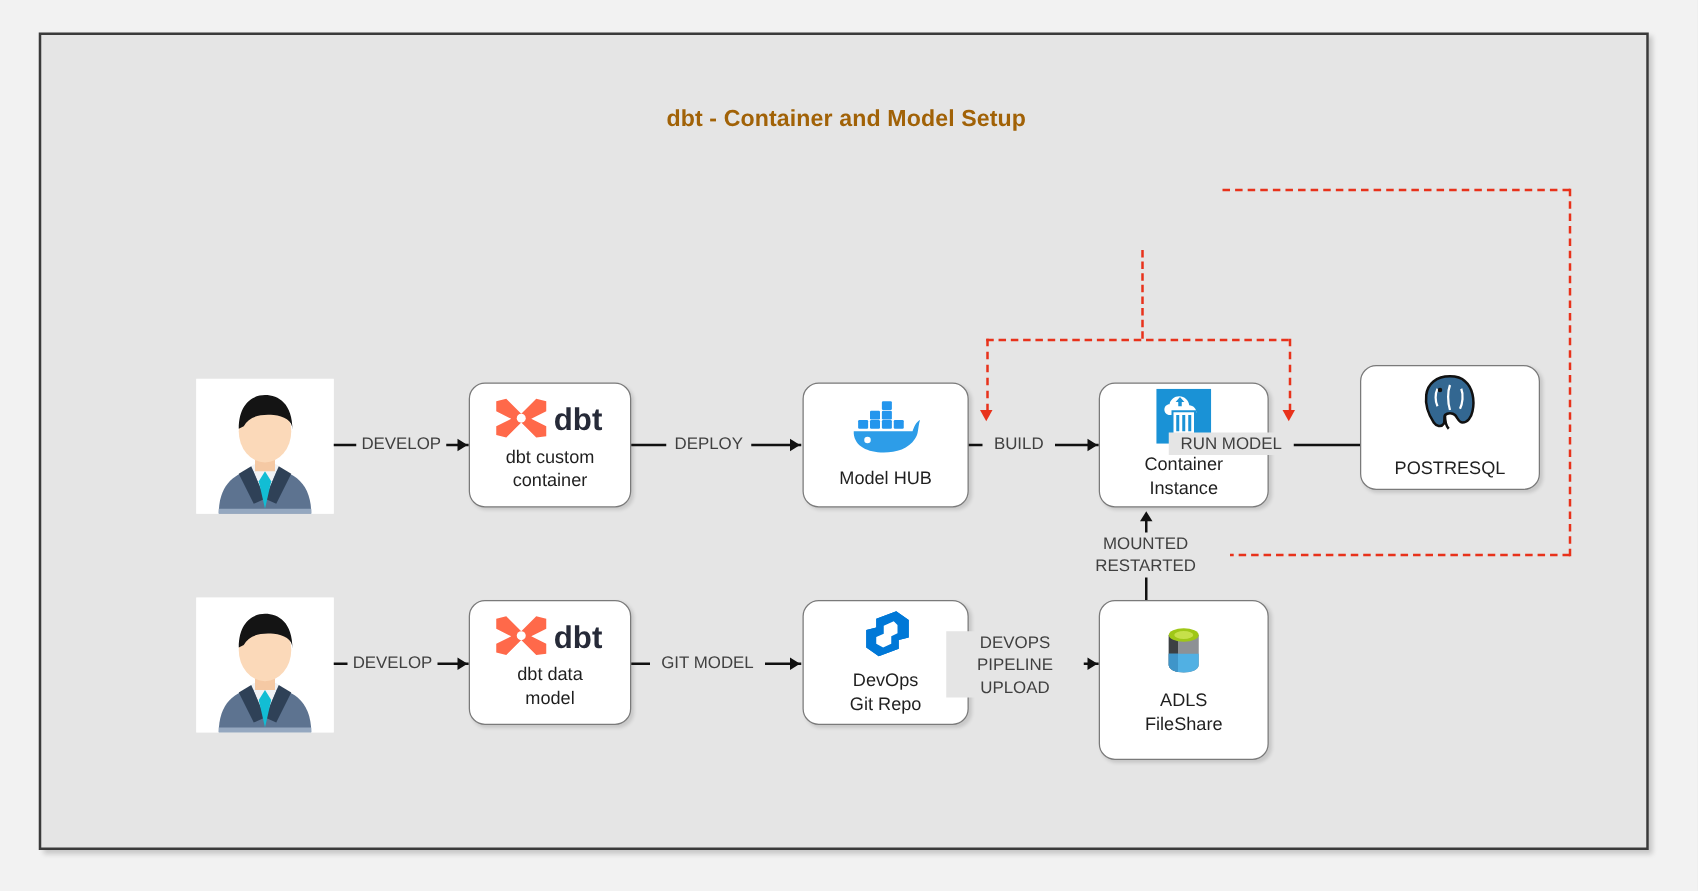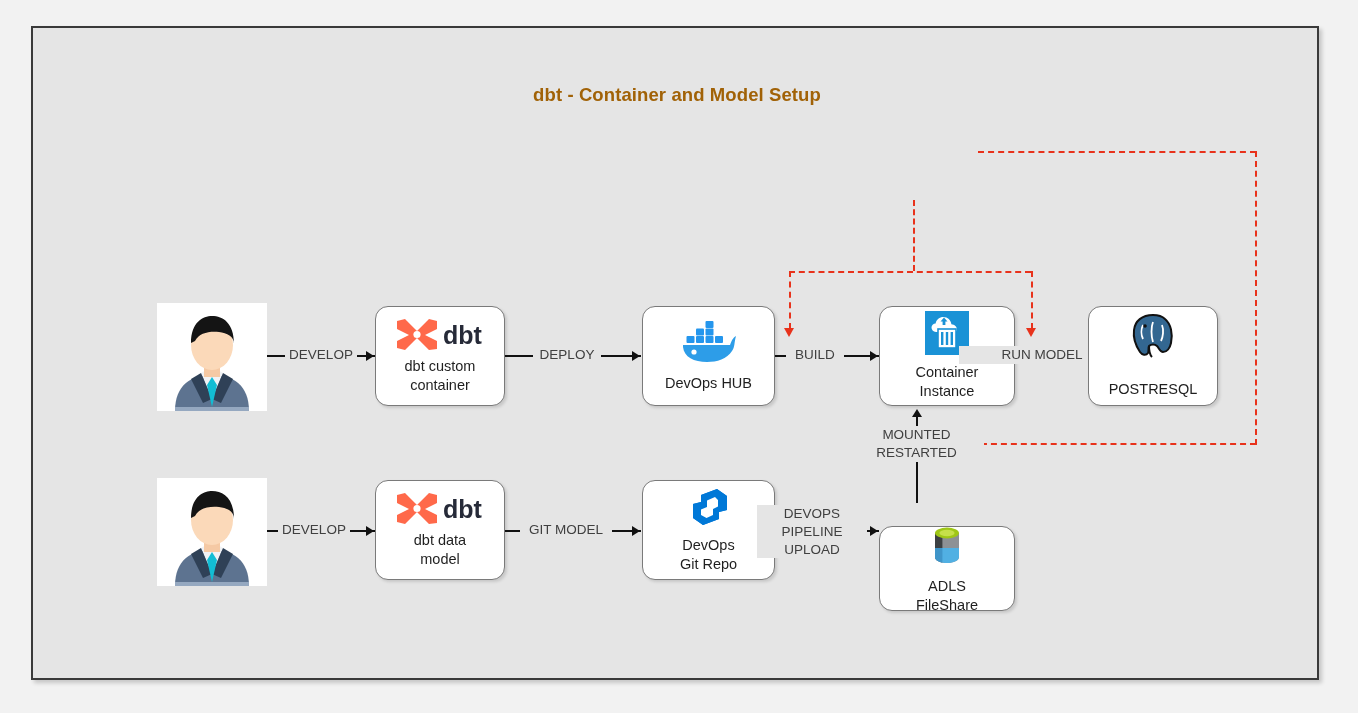--- a/index.html
+++ b/index.html
@@ -191,21 +191,21 @@
             <rect x="35" y="16" width="8" height="7" rx="1"></rect>
             <rect x="16" y="8.5" width="8" height="7" rx="1"></rect>
             <rect x="25.5" y="8.5" width="8" height="7" rx="1"></rect>
             <rect x="25.5" y="1" width="8" height="7" rx="1"></rect>
             <rect x="6.5" y="16" width="8" height="7" rx="1"></rect>
           </g>
           <path d="M3 25 L50 25 C52 19 54 17 56 16 C54 23 55 27 52 31 C47 39 37 42 27 42 C14 42 4 37 3 27 Z" fill="#2d9de8"></path>
           <circle cx="14" cy="32" r="2.6" fill="#ffffff"></circle>
         </svg>
       </div>
-      <div class="label">DevOps HUB</div>
+      <div class="label">Model HUB</div>
     </div>
 
     <div class="hline" style="left:742px; top:327px; width:104px;"></div>
     <div class="edge-label" style="left:753px; top:318px; width:58px;">BUILD</div>
     <div class="arrow-r" style="left:837px; top:323px;"></div>
 
     <div class="node" style="left:846px; top:278px; width:136px; height:100px;">
       <div class="icon-wrap" style="margin-bottom:8px;">
         <svg width="44" height="44" viewBox="0 0 44 44">
           <rect x="0" y="0" width="44" height="44" fill="#1a92d6"></rect>
@@ -215,24 +215,24 @@
           <rect x="16" y="21" width="2.4" height="13" fill="#1a92d6"></rect>
           <rect x="20.8" y="21" width="2.4" height="13" fill="#1a92d6"></rect>
           <rect x="25.6" y="21" width="2.4" height="13" fill="#1a92d6"></rect>
         </svg>
       </div>
       <div class="label">Container
 Instance</div>
     </div>
 
     <div class="hline" style="left:982px; top:327px; width:104px;"></div>
-    <div class="edge-label" style="left:926px; top:318px; width:100px;padding-left:33px;">RUN MODEL</div>
+    <div class="edge-label" style="left:902px; top:318px; width:100px;">RUN MODEL</div>
     <div class="arrow-r" style="left:1077px; top:323px;"></div>
 
-    <div class="node" style="left:1055px; top:278px; width:130px; height:100px;gap:11px;">
+    <div class="node" style="left:1055px; top:264px; width:144px; height:100px;gap:11px;">
       <div class="icon-wrap" style="margin-bottom:10px;">
         <svg width="48" height="46" viewBox="0 0 48 46">
           <path d="M24 2 C13 2 6 8 5 17 C4 25 7 33 11 39 C13 42 17 43 19 40 C20 38 19 35 20 33 C22 31 26 31 28 33 C30 35 31 39 34 39 C38 39 41 35 42 30 C44 21 42 11 36 6 C33 3 28 2 24 2 Z" fill="#336791" stroke="#111111" stroke-width="2" stroke-linejoin="round"></path>
           <path d="M14 12 C12 16 12 22 14 26" fill="none" stroke="#ffffff" stroke-width="1.8"></path>
           <path d="M24 9 C22 14 22 23 24 29" fill="none" stroke="#ffffff" stroke-width="1.8"></path>
           <path d="M33 12 C35 17 34 24 32 28" fill="none" stroke="#ffffff" stroke-width="1.8"></path>
           <circle cx="16" cy="13" r="1.8" fill="#111111"></circle>
           <path d="M20 33 C20 38 21 42 23 44" fill="none" stroke="#111111" stroke-width="2"></path>
         </svg>
       </div>
@@ -306,21 +306,21 @@
       <div class="label">DevOps
 Git Repo</div>
     </div>
 
     <div class="hline" style="left:742px; top:502px; width:104px;"></div>
     <div class="edge-label" style="left:724px; top:477px; width:110px;">DEVOPS
 PIPELINE
 UPLOAD</div>
     <div class="arrow-r" style="left:837px; top:498px;"></div>
 
-    <div class="node" style="left:846px; top:452px; width:136px; height:85px;margin-top:46px;">
+    <div class="node" style="left:846px; top:452px; width:136px; height:128px;">
       <div class="icon-wrap" style="margin-bottom:8px;">
         <svg width="46" height="46" viewBox="0 0 46 46">
           <path d="M11 10 L11 34 C11 37.5 16.4 40 23 40 C29.6 40 35 37.5 35 34 L35 10 Z" fill="#8d9195"></path>
           <path d="M11 10 L11 34 C11 36.6 14 38.7 18.4 39.6 L18.4 10.6 Z" fill="#3c4043"></path>
           <path d="M11 25 L35 25 L35 34 C35 37.5 29.6 40 23 40 C16.4 40 11 37.5 11 34 Z" fill="#51b0e3"></path>
           <path d="M11 25 L18.4 25 L18.4 39.6 C14 38.7 11 36.6 11 34 Z" fill="#3f95c9"></path>
           <ellipse cx="23" cy="10" rx="12" ry="5.4" fill="#9fc717"></ellipse>
           <ellipse cx="23" cy="10" rx="7.6" ry="3.2" fill="#c6e04a"></ellipse>
         </svg>
       </div>

